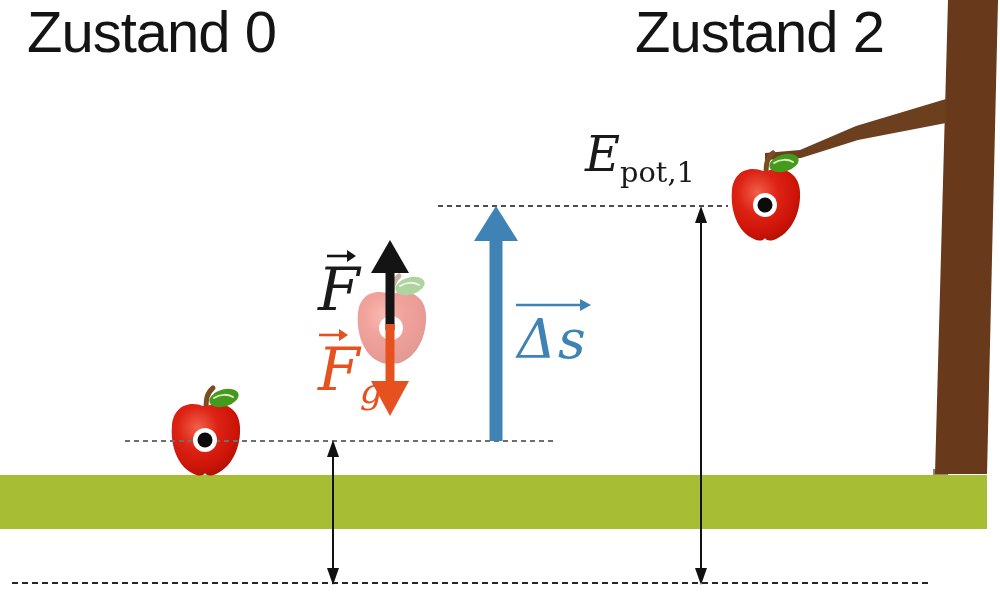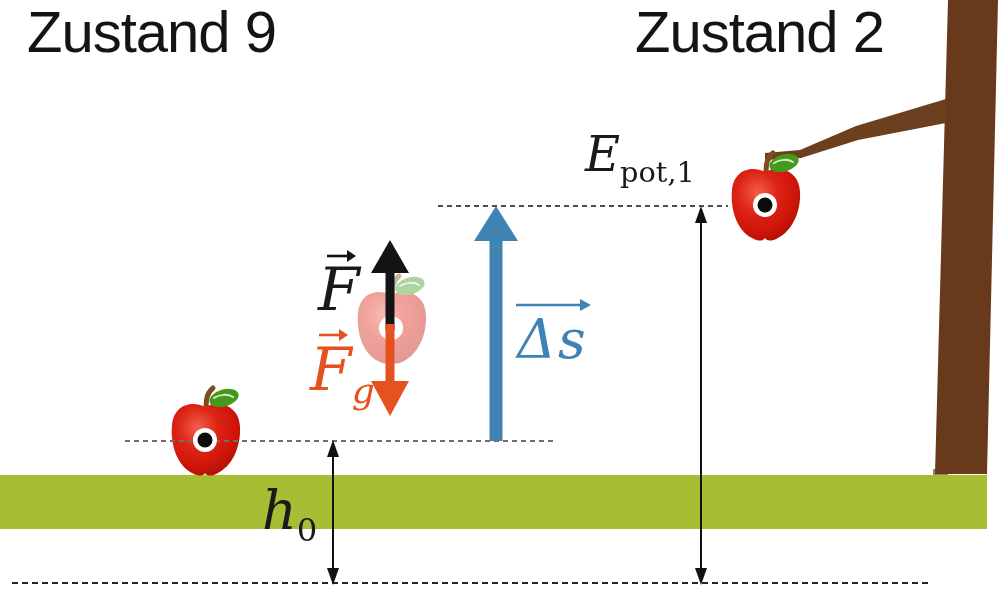--- a/index.html
+++ b/index.html
@@ -112,40 +112,39 @@
       <polygon points="333,585 327,568 339,568" stroke="none"></polygon>
     </g>
 
     <g stroke="#111" fill="#111">
       <line x1="701" y1="212" x2="701" y2="580" stroke-width="2"></line>
       <polygon points="701,206 695,223 707,223" stroke="none"></polygon>
       <polygon points="701,585 695,568 707,568" stroke="none"></polygon>
     </g>
   </svg>
 
-  <div class="title" style="left:27px;top:3px">Zustand 9</div>
+  <div class="title" style="left:27px;top:3px">Zustand 0</div>
   <div class="title" style="left:635px;top:3px">Zustand 2</div>
 
 
   <div class="math-label" style="left:585px;top:130px;font-size:48px"><span class="base">E</span><sub>pot,1</sub></div>
 
-  <div class="math-label" style="left:262px;top:484px;font-size:54px"><span class="base">h</span><sub>0</sub></div>
 
 
   <svg class="hat" style="left:326px;top:246px" width="30" height="16">
     <line x1="1" y1="10" x2="21" y2="10" stroke="var(--force-black)" stroke-width="2.6"></line>
     <polygon points="21,4 21,16 30,10" fill="var(--force-black)"></polygon>
   </svg>
   <div class="math-label" style="left:318px;top:259px;font-size:60px"><span class="base">F</span></div>
 
   <svg class="hat" style="left:318px;top:325px" width="30" height="16">
     <line x1="1" y1="10" x2="21" y2="10" stroke="var(--gravity-orange)" stroke-width="2.6"></line>
     <polygon points="21,4 21,16 30,10" fill="var(--gravity-orange)"></polygon>
   </svg>
-  <div class="math-label orange" style="left:310px;top:339px;font-size:60px"><span class="base">F</span><sub class="it">g</sub></div>
+  <div class="math-label orange" style="left:318px;top:339px;font-size:60px"><span class="base">F</span><sub class="it">g</sub></div>
 
   <svg class="hat" style="left:515px;top:295px" width="76" height="16">
     <line x1="1" y1="10" x2="65" y2="10" stroke="var(--displacement-blue)" stroke-width="2.6"></line>
     <polygon points="65,4 65,16 76,10" fill="var(--displacement-blue)"></polygon>
   </svg>
   <div class="math-label blue" style="left:517px;top:313px;font-size:54px;letter-spacing:2px"><span class="base">Δs</span></div>
 
 </div>
 
 </body></html>

